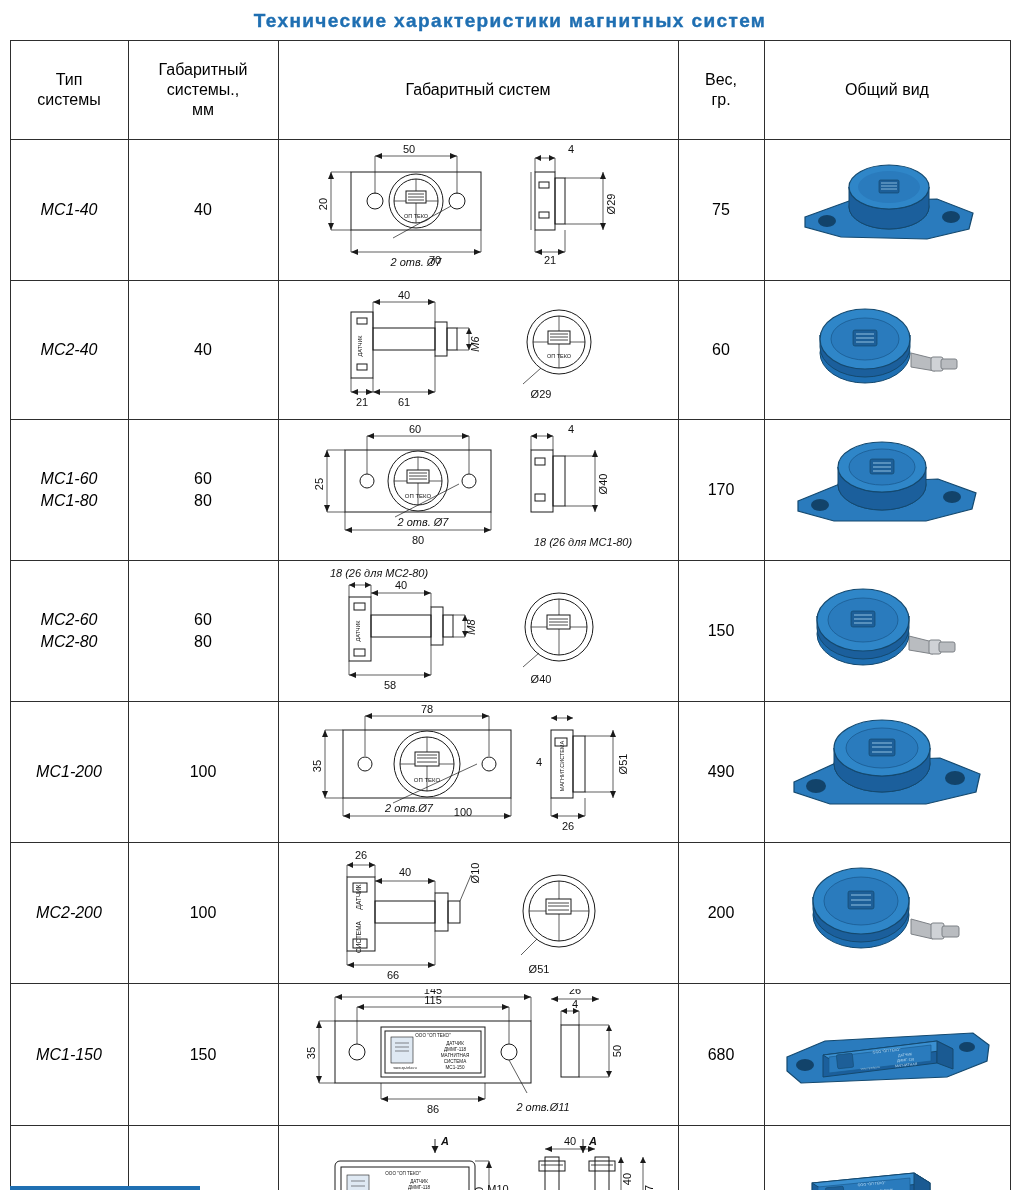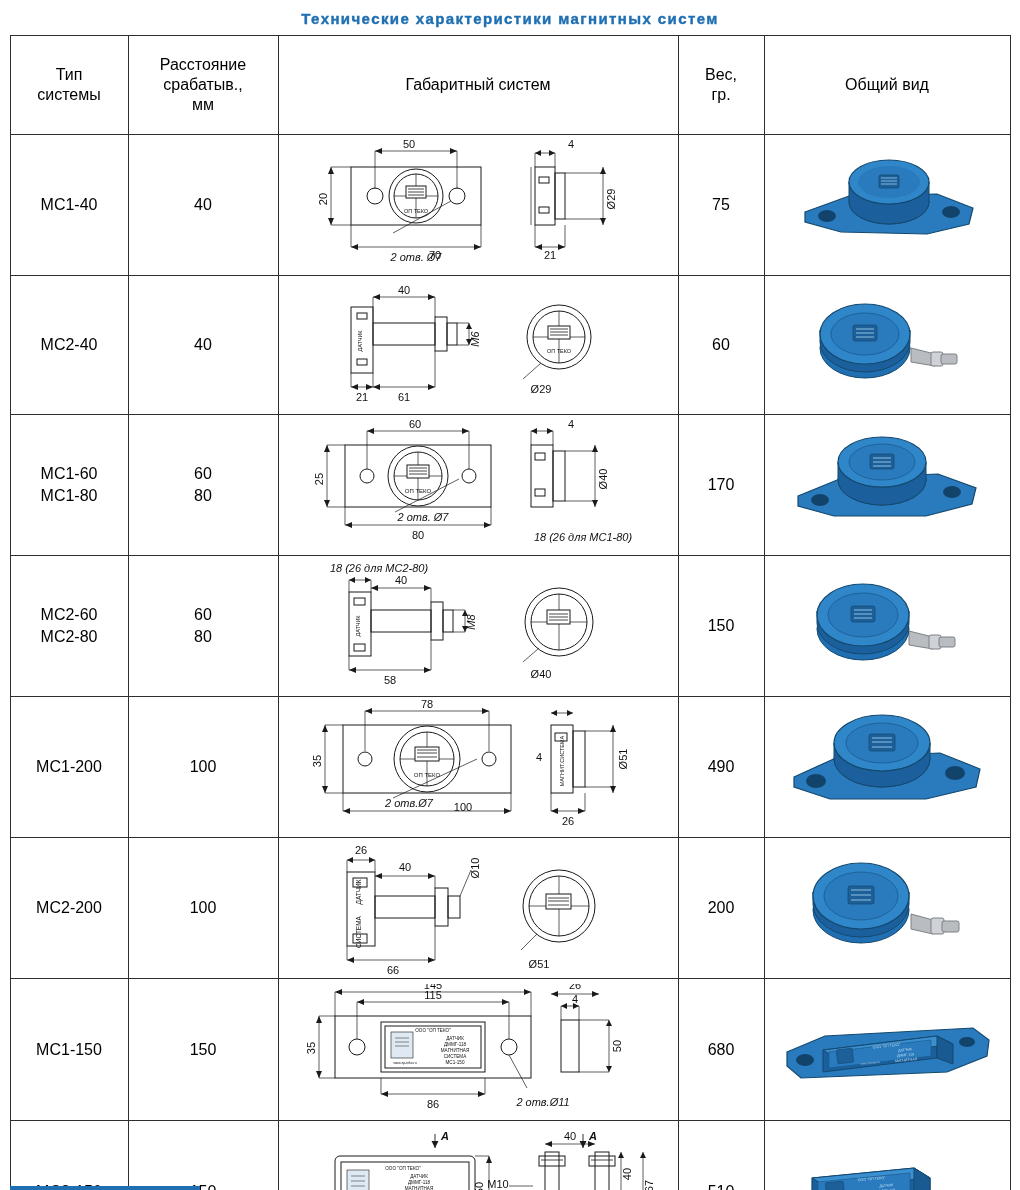--- a/index.html
+++ b/index.html
@@ -11,21 +11,21 @@
     width: 1020px;
     height: 1190px;
     font-family: "Liberation Sans", sans-serif;
     color: #000;
     position: relative;
     overflow: hidden;
   }
   .page-title {
     text-align: center;
     color: #1f6fb2;
-    font-size: 15px;
+    font-size: 19px;
     font-weight: bold;
     letter-spacing: 1.4px;
     padding-top: 10px;
     padding-bottom: 8px;
     -webkit-text-stroke: 0.4px #1f6fb2;
   }
   table.spec {
     border-collapse: collapse;
     width: 1000px;
     margin: 0 auto;
@@ -45,21 +45,21 @@
     font-size: 16.5px;
   }
   .col-type   { width: 118px; }
   .col-dist   { width: 150px; }
   .col-draw   { width: 400px; }
   .col-weight { width: 86px; }
   .col-view   { width: 246px; }
 
   tbody tr { height: 139px; }
   tbody tr.tall { height: 142px; }
-  .type-cell { line-height: 1.35; font-size: 17px; }
+  .type-cell { line-height: 1.35; font-size: 17px; font-style: italic; }
   .dist-cell { line-height: 1.35; font-size: 17px; }
   .weight-cell { font-size: 17px; margin-left: 48px; }
 
   .draw-cell, .view-cell { padding: 0; position: relative; }
   .draw-wrap { position: relative; width: 100%; height: 100%; }
   .draw-wrap svg { display: block; margin: 0 auto; }
   .view-wrap { display: flex; align-items: center; justify-content: center; height: 100%; }
   .view-wrap svg { display: block; }
 
   .bottom-blue {
@@ -84,22 +84,22 @@
       <col class="col-weight">
       <col class="col-view">
   </colgroup>
   <thead>
     <tr>
       <th>
         <div>Тип</div>
         <div>системы</div>
       </th>
       <th>
-        <div>Расстояние</div>
-        <div>срабатыв.,</div>
+        <div>Габаритный</div>
+        <div>системы.,</div>
         <div>мм</div>
       </th>
       <th>Габаритный систем</th>
       <th>
         <div>Вес,</div>
         <div>гр.</div>
       </th>
       <th>Общий вид</th>
     </tr>
   </thead>

